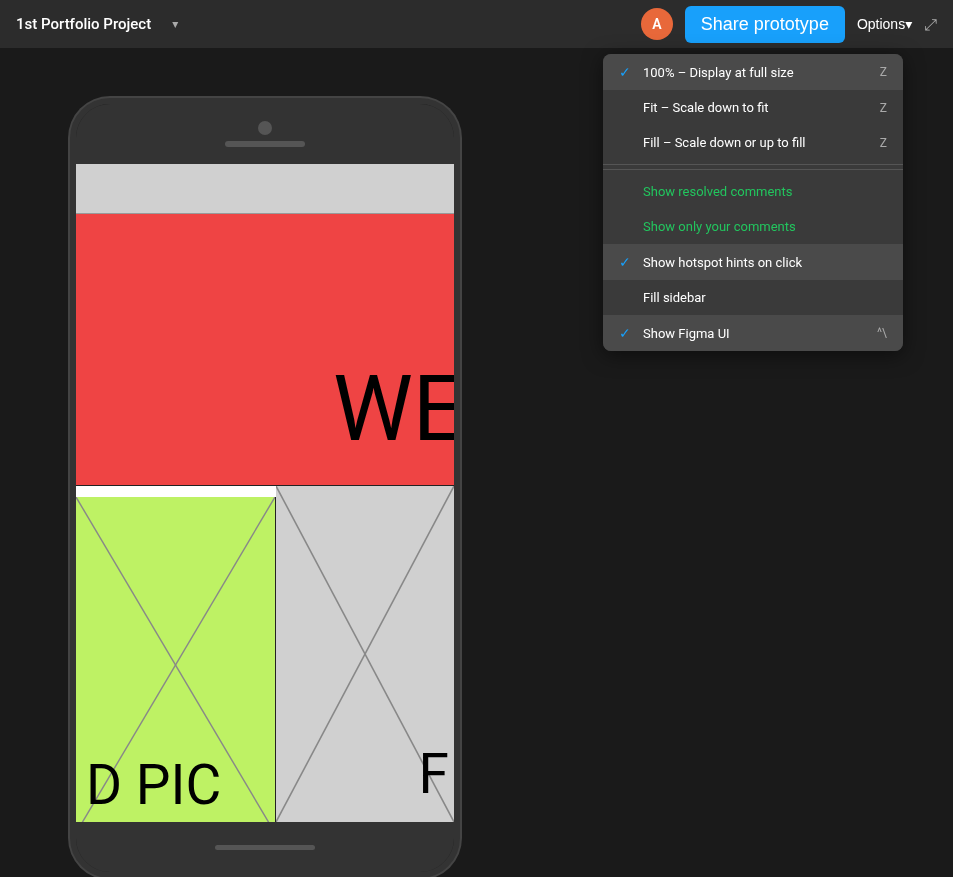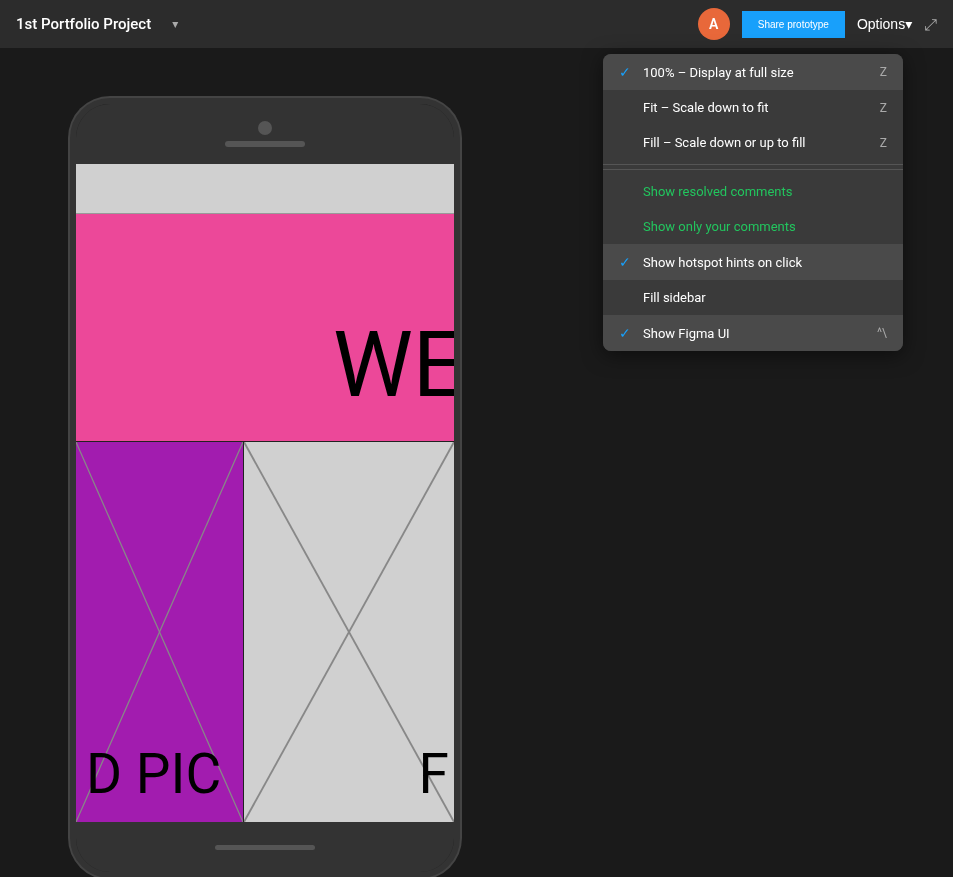--- a/index.html
+++ b/index.html
@@ -60,23 +60,23 @@
       align-items: center;
       justify-content: center;
       font-size: 14px;
       font-weight: 600;
     }
 
     .share-btn {
       background: #18a0fb;
       color: white;
       border: none;
-      border-radius: 0;
+      border-radius: 6px;
       padding: 8px 16px;
-      font-size: 10px;
+      font-size: 18px;
       font-weight: 500;
       cursor: pointer;
     }
 
     .options-btn {
       background: transparent;
       color: #ffffff;
       border: none;
       font-size: 14px;
       cursor: pointer;
@@ -173,22 +173,22 @@
     }
 
     .screen-content {
       width: 100%;
       height: calc(100% - 50px);
       display: flex;
       flex-direction: column;
     }
 
     .screen-top-section {
-      height: 228px;
-      background: #ec4899;
+      height: 272px;
+      background: #ef4444;
       border-bottom: 1px solid #222;
       position: relative;
       overflow: hidden;
     }
 
     .screen-text-we {
       position: absolute;
       right: -10px;
       bottom: 30px;
       font-size: 90px;
@@ -196,26 +196,27 @@
       color: #000;
       line-height: 1;
     }
 
     .screen-bottom-section {
       display: flex;
       flex: 1;
     }
 
     .screen-left-panel {
-      width: 168px;
+      width: 200px;
       height: 100%;
-      background: #a21caf;
+      background: #bef264;
       border-right: 1px solid #222;
       position: relative;
       overflow: hidden;
+      margin-top: 11px;
     }
 
     .screen-left-panel .diagonal-line1 {
       position: absolute;
       top: 0;
       left: 0;
       width: 100%;
       height: 100%;
     }
 

